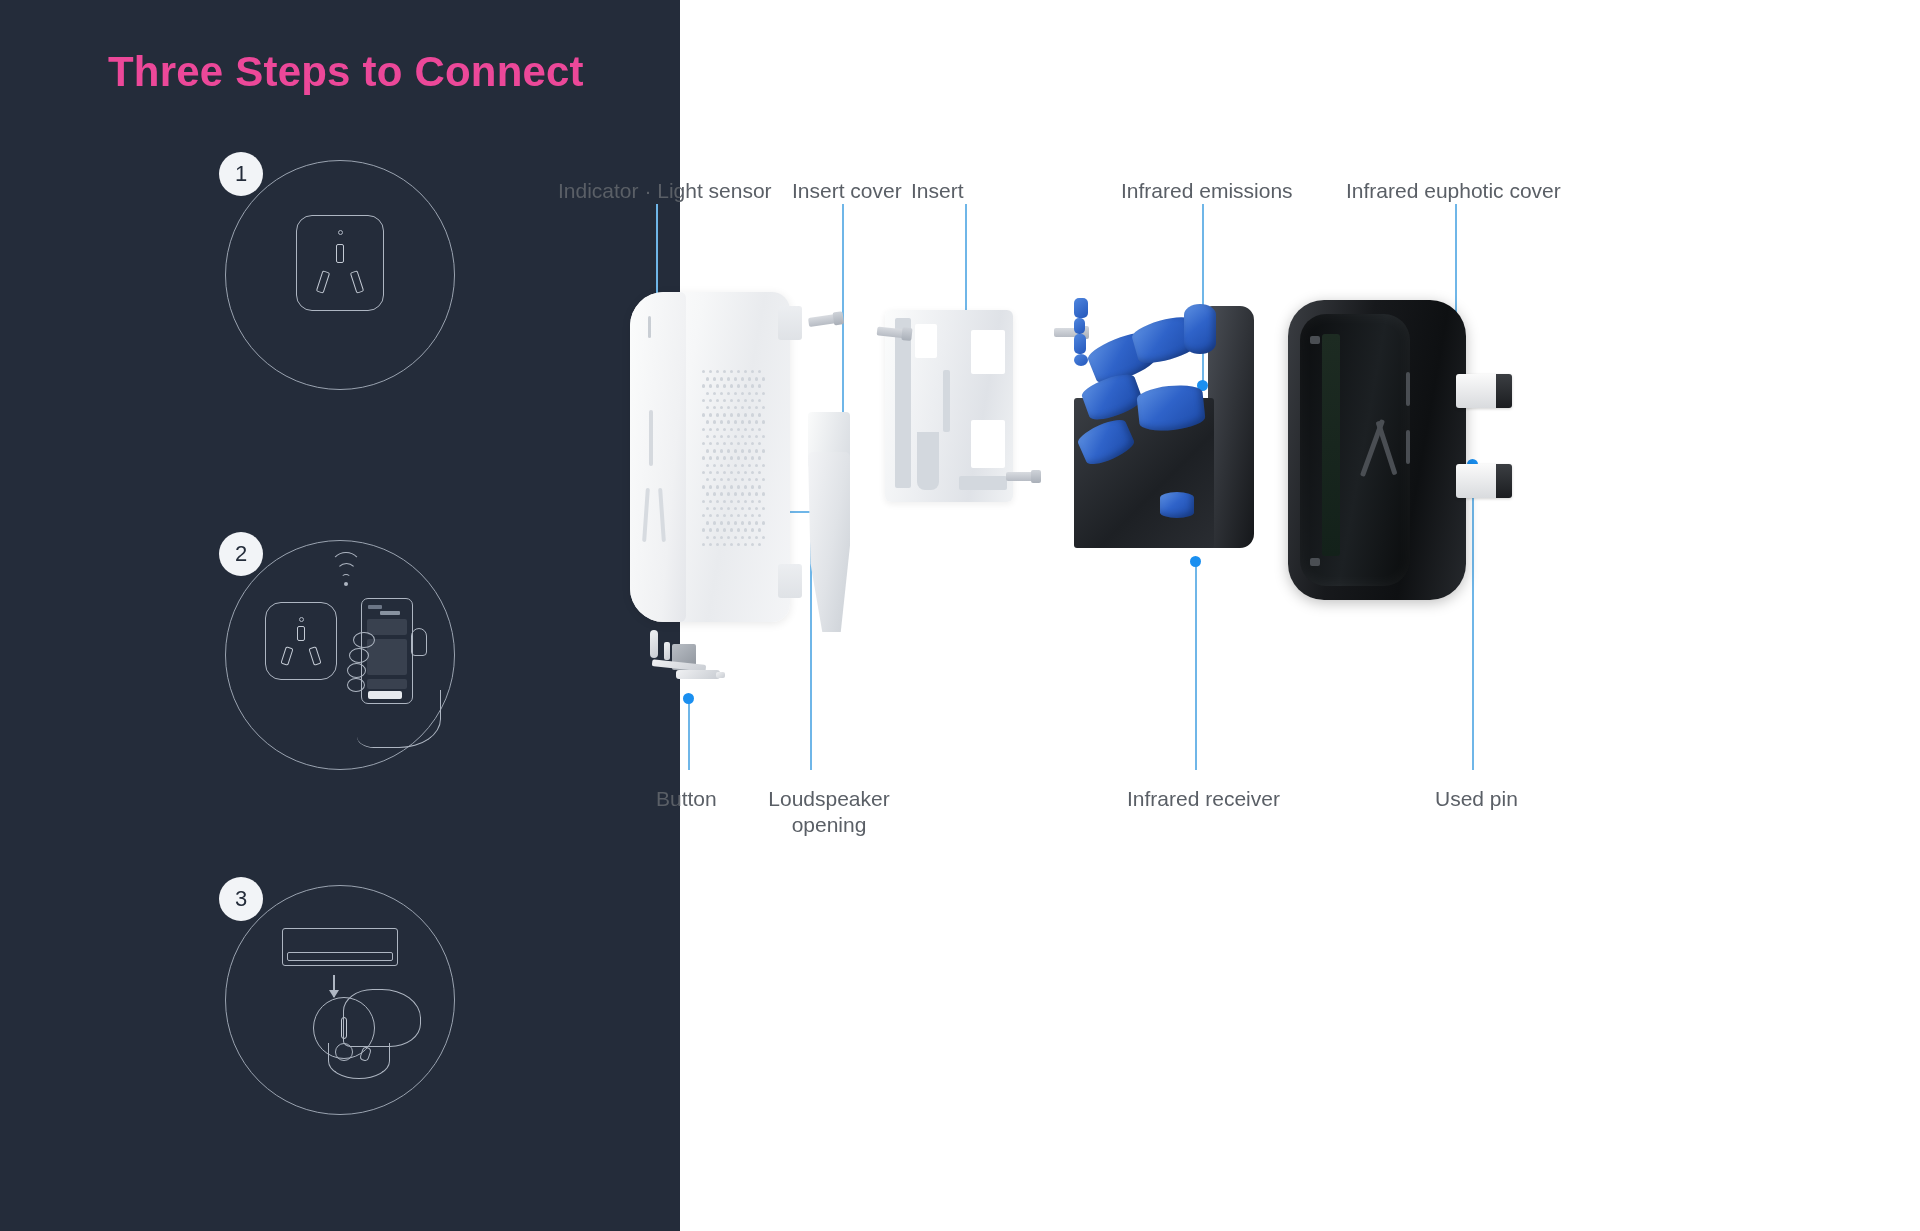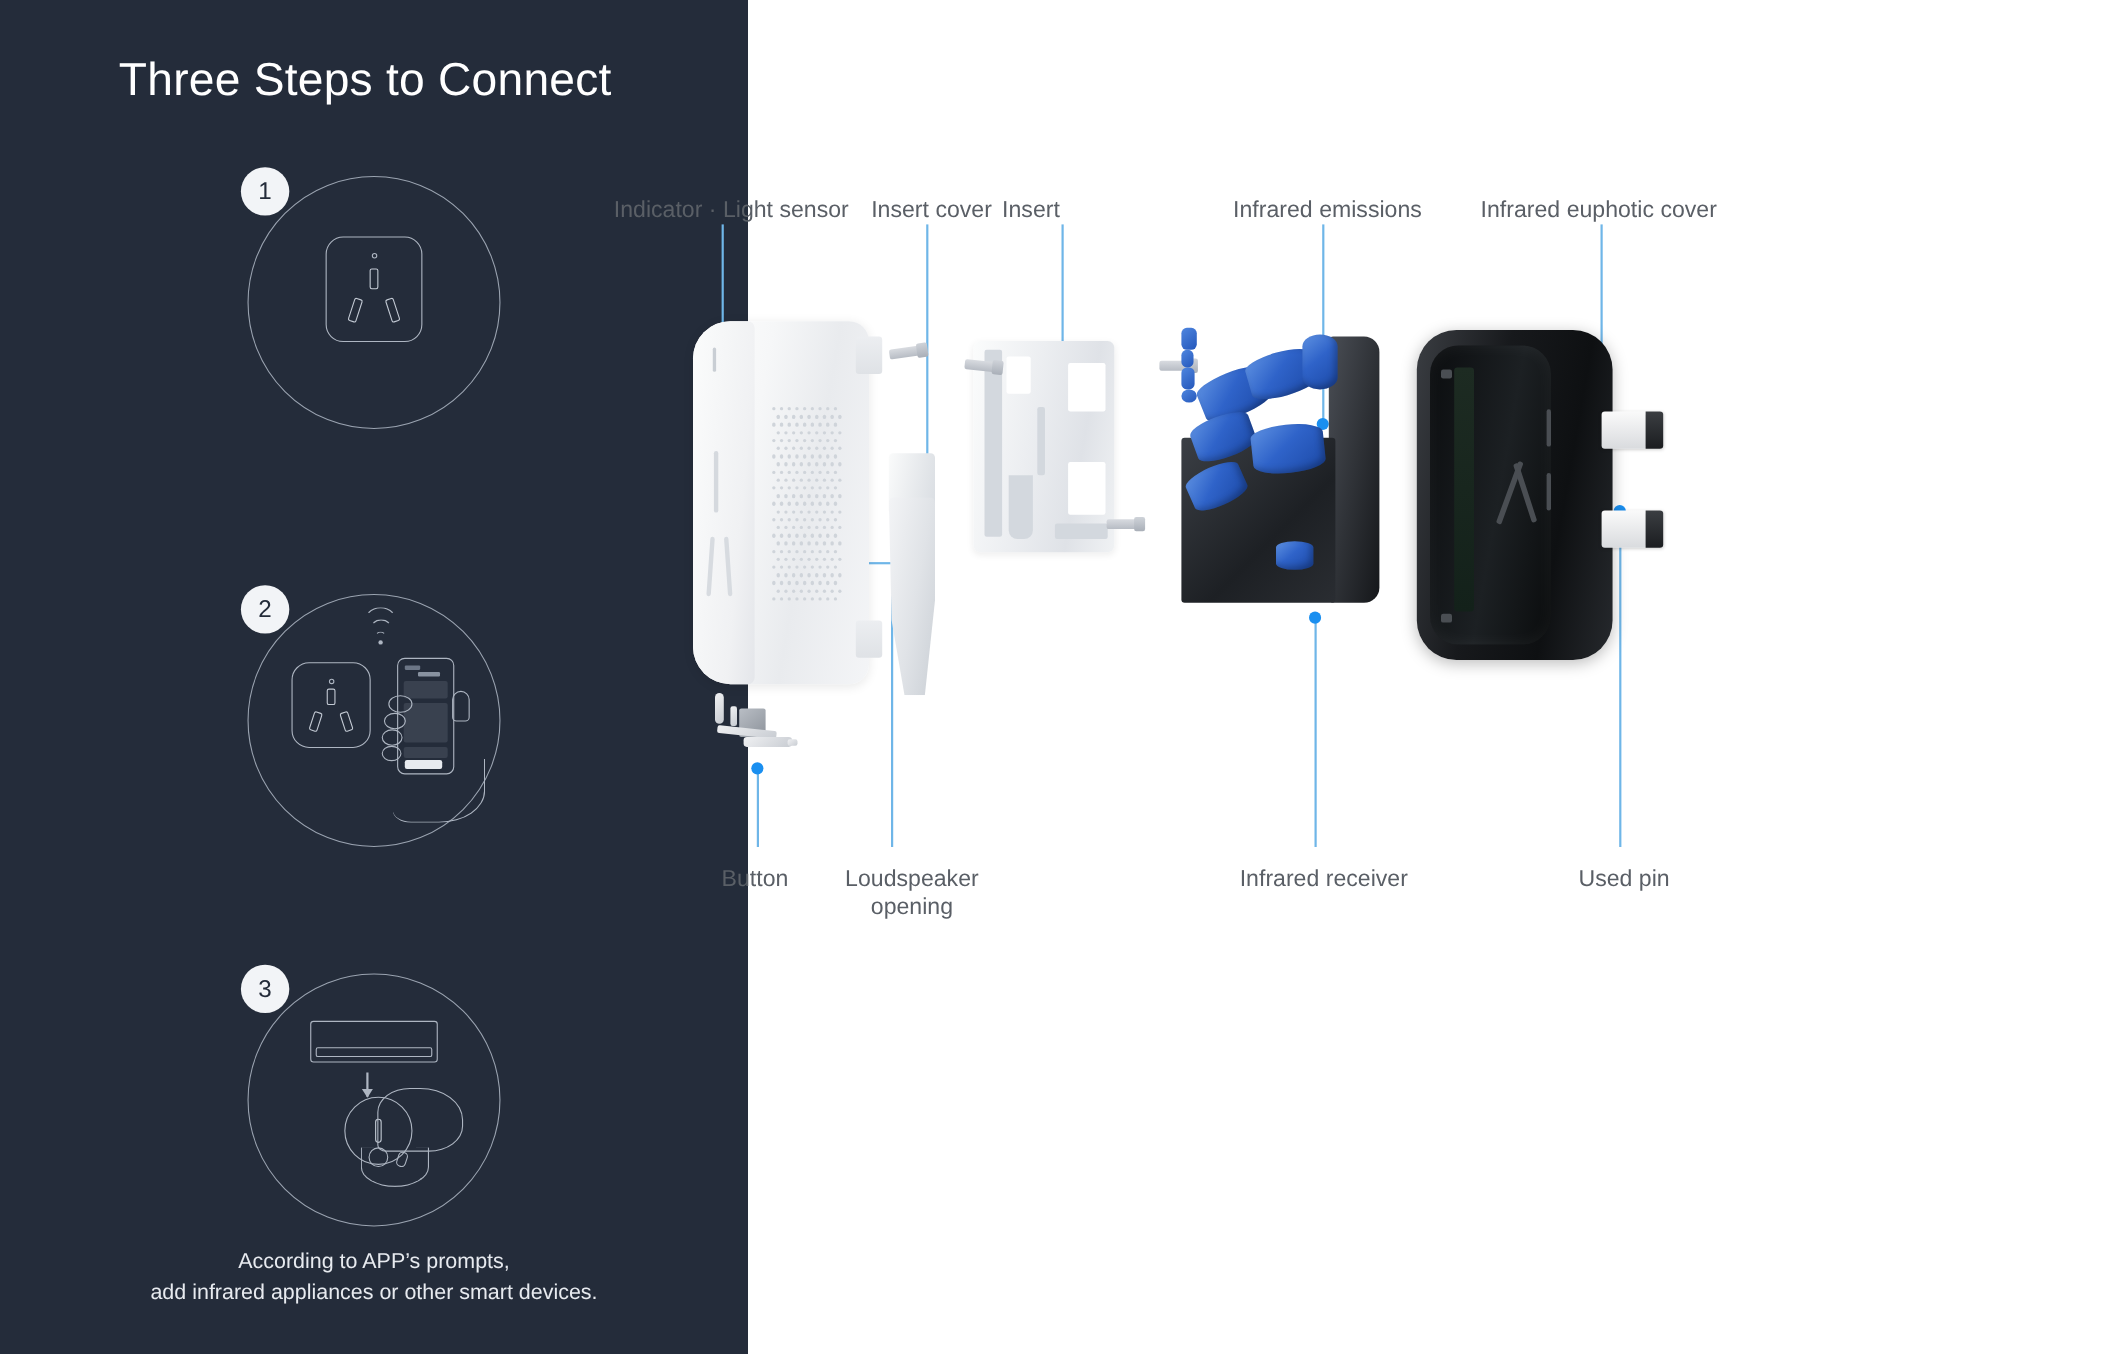--- a/index.html
+++ b/index.html
@@ -20,22 +20,22 @@
   .left-panel {
     position: absolute;
     left: 0; top: 0;
     width: 680px; height: 1231px;
     background: #242c3a;
   }
   .panel-title {
     position: absolute;
     left: 108px; top: 48px;
     font-size: 42px;
-    font-weight: 400;
-    color: #ffffff;
+    font-weight: 700;
+    color: #ec4899;
     letter-spacing: 0.2px;
     white-space: nowrap;
   }
 
   .step { position: absolute; left: 0; width: 680px; }
   .step-circle-wrap {
     position: relative;
     width: 230px; height: 230px;
     margin: 0 auto;
   }
@@ -445,22 +445,20 @@
         <div class="ac-unit" style="left:57px; top:43px;"></div>
         <div class="arrow-down" style="left:108px; top:90px;"></div>
         <div class="remote-oval" style="left:88px; top:112px;">
           <span class="rbtn"></span>
         </div>
         <div class="hand-shape" style="left:118px; top:104px; width:78px; height:58px; border-radius:38% 50% 40% 10%;"></div>
         <div class="hand-shape" style="left:103px; top:158px; width:62px; height:36px; border-radius:0 0 50% 50%; border-top:none;"></div>
         <div class="hand-shape" style="left:110px; top:158px; width:18px; height:18px;"></div>
         <div class="hand-shape" style="left:136px; top:162px; width:9px; height:14px; border-radius:4px; transform:rotate(18deg);"></div>
       </div>
-      <div class="step-caption" style="top:248px;">According to APP’s prompts,
-add infrared appliances or other smart devices.</div>
     </div>
   </section>
 
   <section class="right-panel">
 
     <div class="callout-label" style="left:-122px; top:178px;">Indicator · Light sensor</div>
     <div class="callout-label" style="left:112px; top:178px;">Insert cover</div>
     <div class="callout-label" style="left:231px; top:178px;">Insert</div>
     <div class="callout-label" style="left:441px; top:178px;">Infrared emissions</div>
     <div class="callout-label" style="left:666px; top:178px;">Infrared euphotic cover</div>

